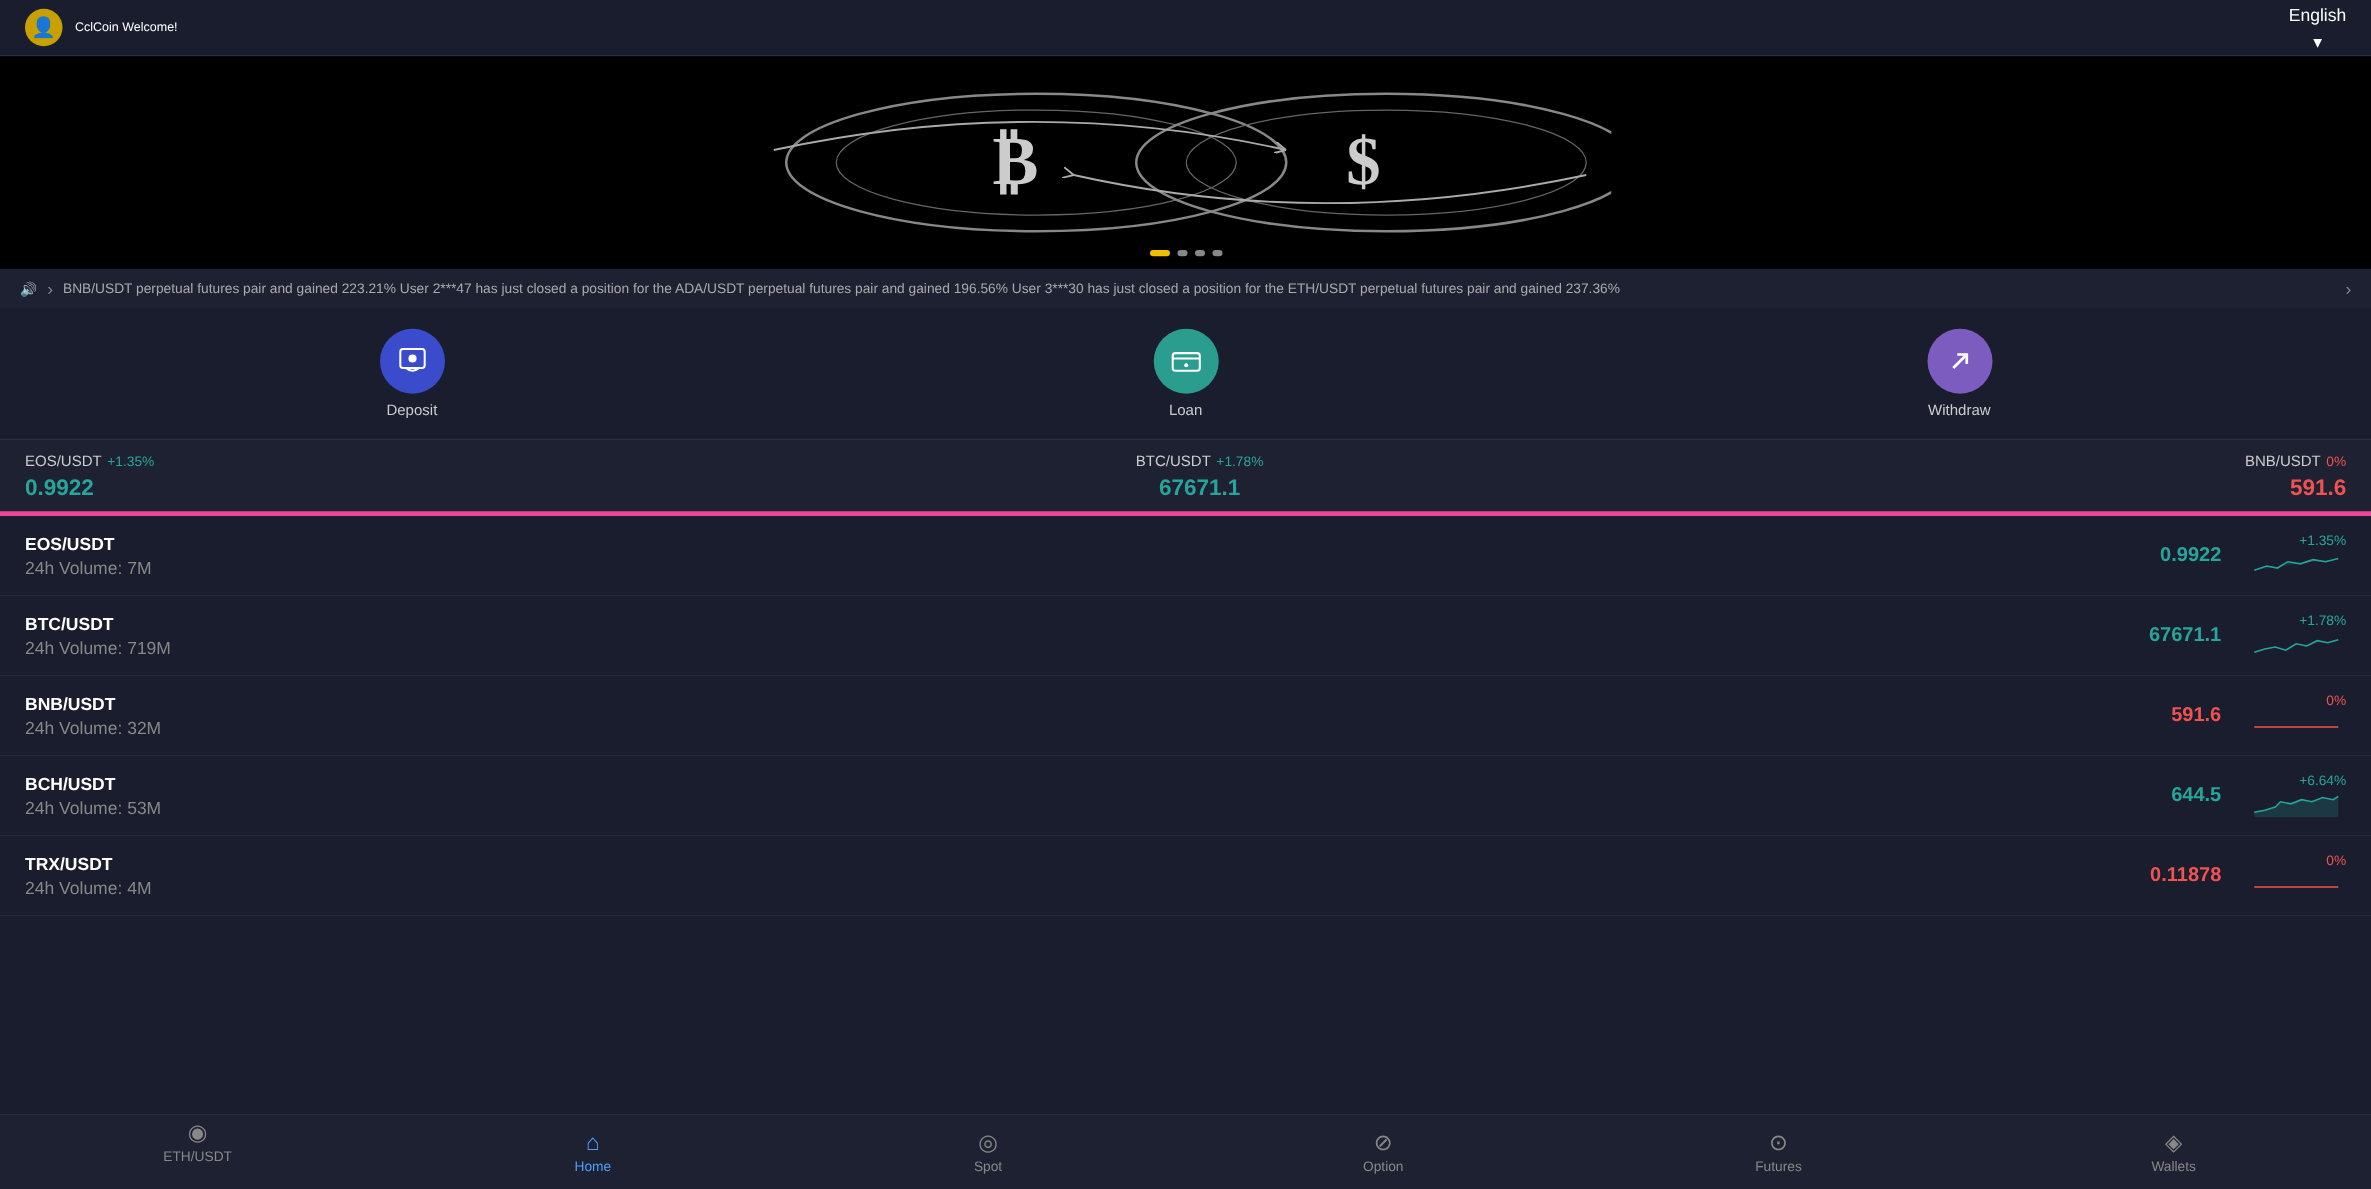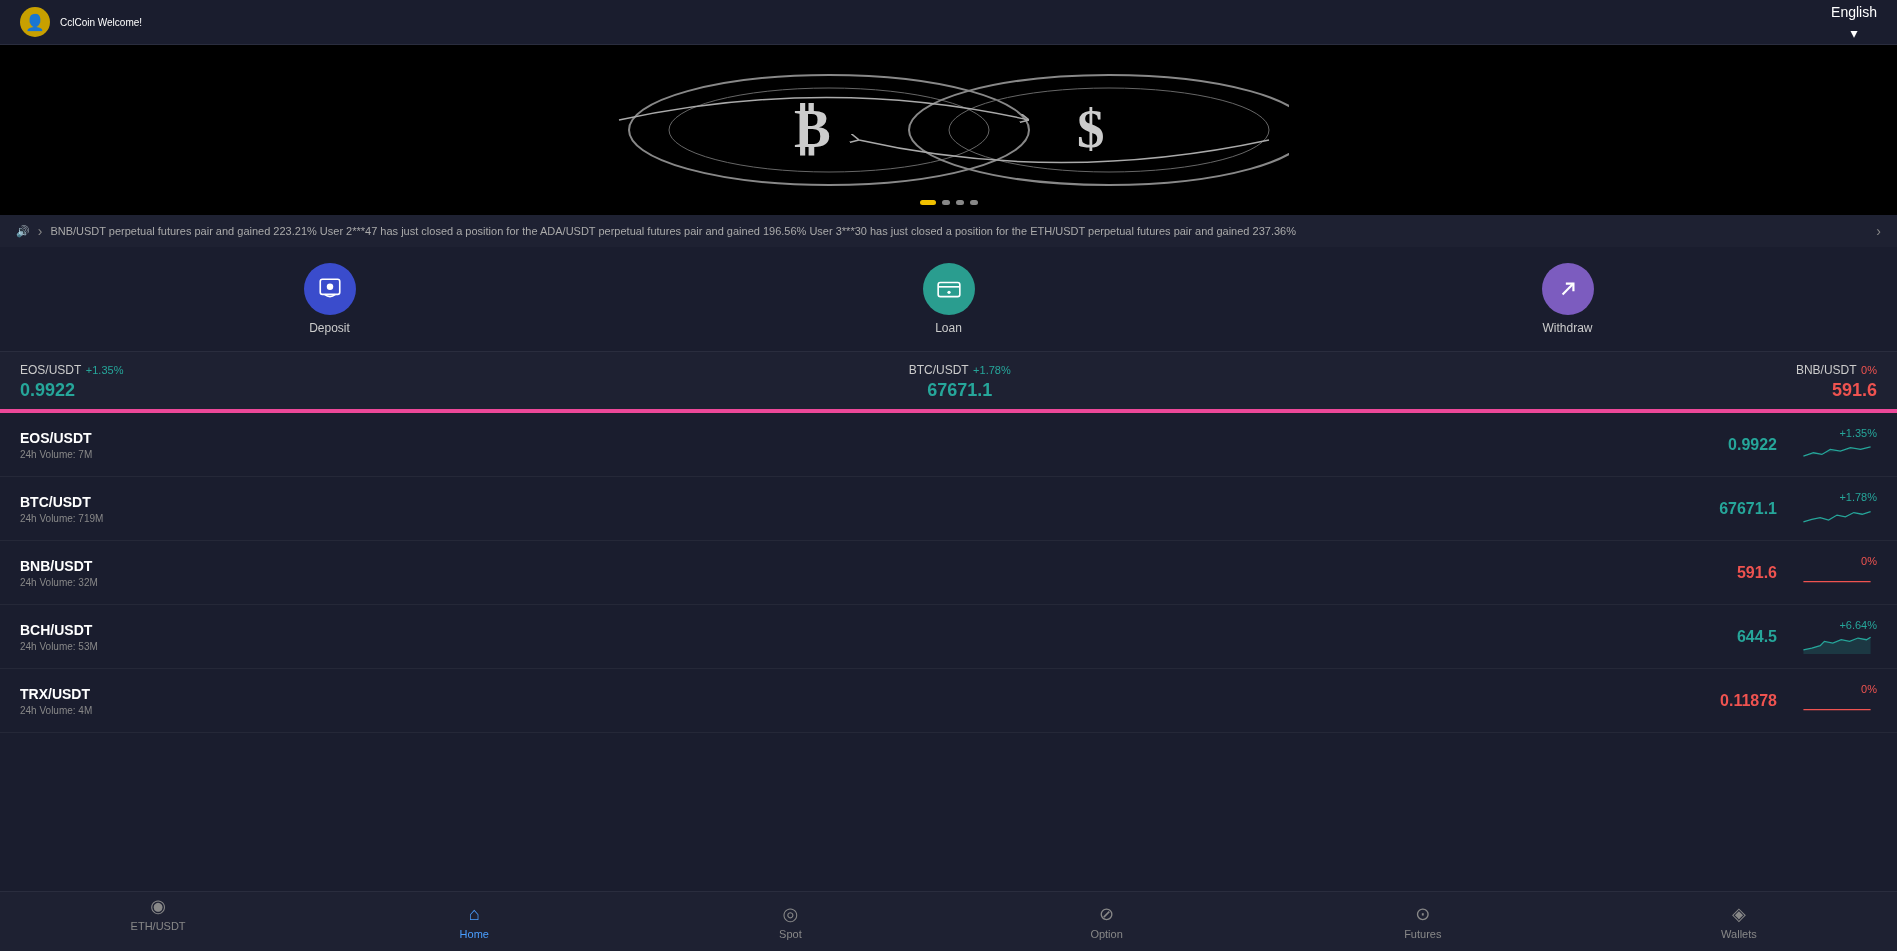--- a/index.html
+++ b/index.html
@@ -161,21 +161,21 @@
     .market-row {
       display: flex;
       align-items: center;
       justify-content: space-between;
       padding: 14px 20px;
       border-bottom: 1px solid #252838;
       cursor: pointer;
     }
     .market-info { display: flex; flex-direction: column; gap: 3px; }
     .market-pair { font-size: 14px; font-weight: 600; color: #fff; }
-    .market-volume { font-size: 10px; color: #888; }
+    .market-volume { font-size: 14px; color: #888; }
     .market-right {
       display: flex;
       align-items: center;
       gap: 20px;
     }
     .market-price-green { color: #26a69a; font-size: 16px; font-weight: bold; }
     .market-price-red { color: #ef5350; font-size: 16px; font-weight: bold; }
     .market-chart {
       width: 80px;
       height: 35px;

